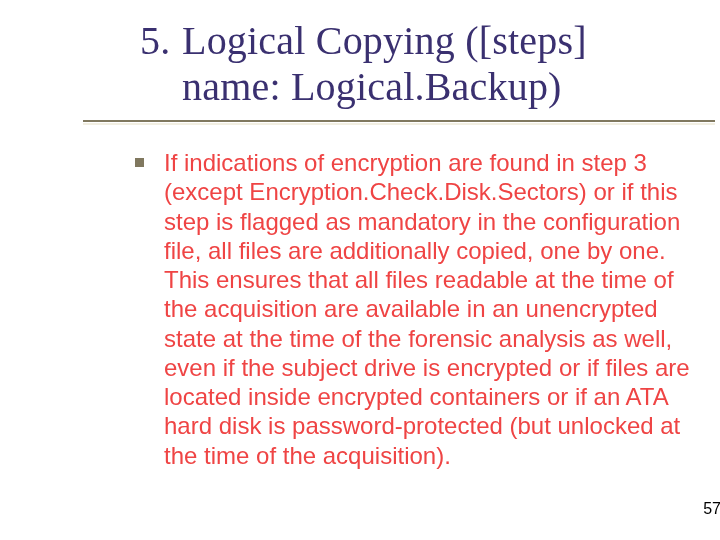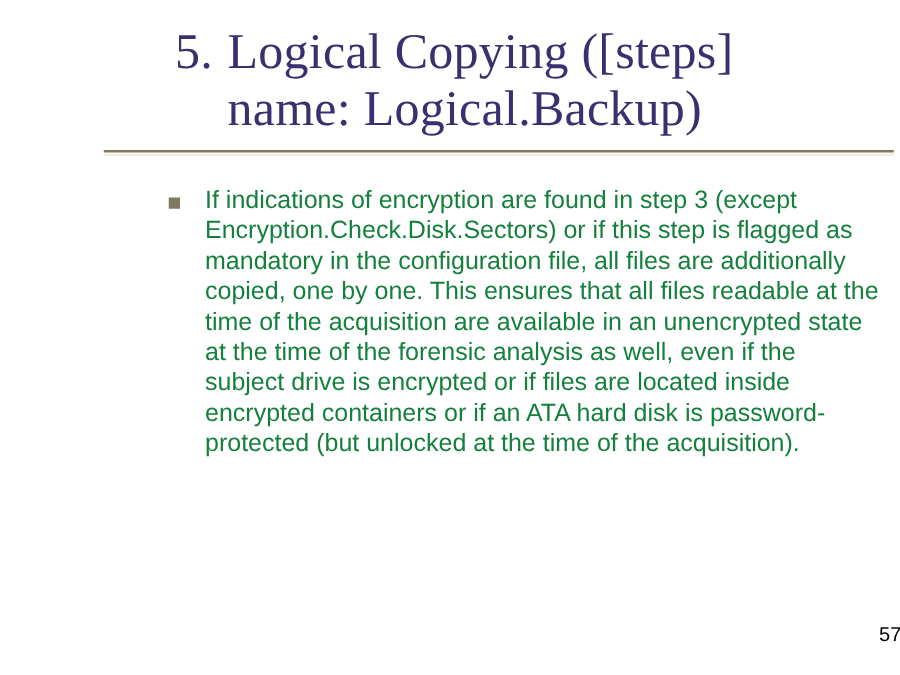--- a/index.html
+++ b/index.html
@@ -54,23 +54,23 @@
   .bullet-square {
     flex: 0 0 auto;
     width: 9px;
     height: 9px;
     background: #80785f;
     margin-top: 10px;
     margin-right: 20px;
   }
   .body-text {
     font-family: Verdana, Geneva, sans-serif;
-    font-size: 20px;
+    font-size: 24px;
     line-height: 1.22;
-    color: #15803d;
+    color: #ef4444;
     text-align: left;
   }
   .page-number {
     position: absolute;
     bottom: 22px;
     right: 34px;
     font-family: Arial, sans-serif;
     font-size: 16px;
     color: #000;
   }

